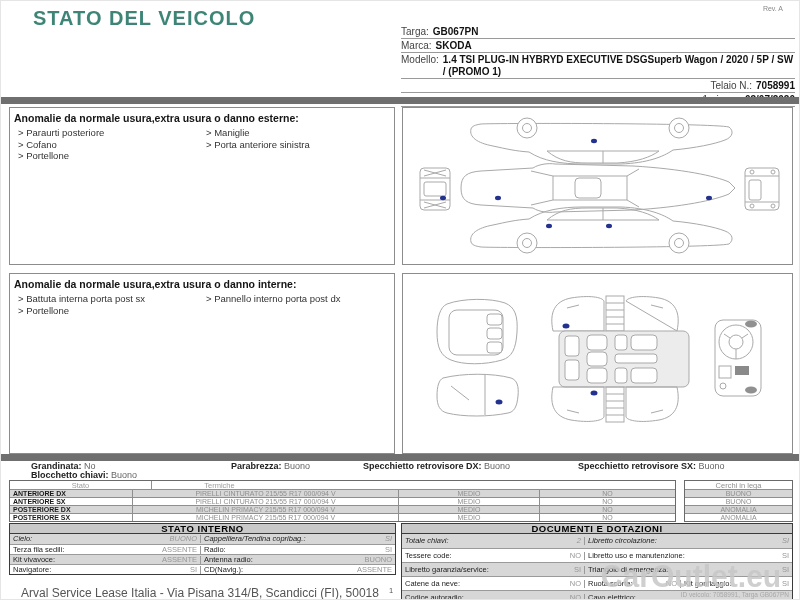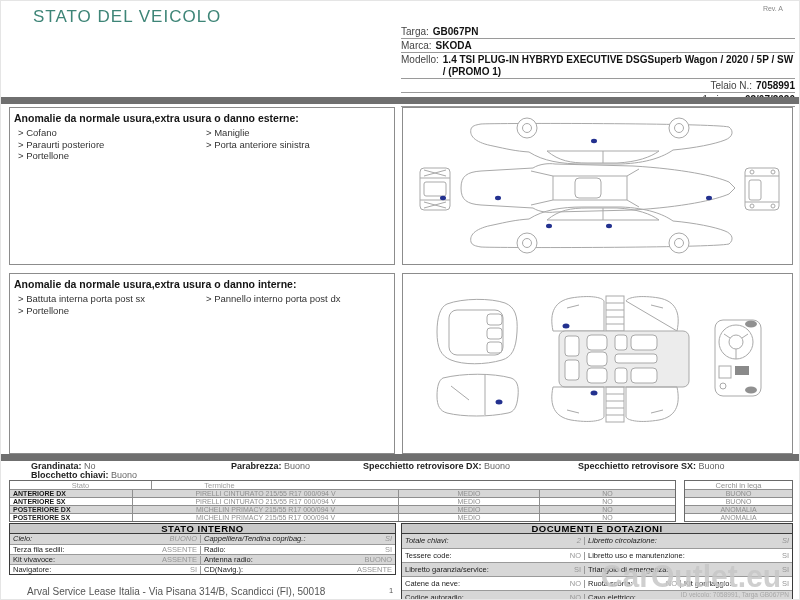--- a/index.html
+++ b/index.html
@@ -3,21 +3,21 @@
 <meta charset="utf-8">
 <style>
   * { margin:0; padding:0; box-sizing:border-box; }
   html,body { background:#fff; }
   .page {
     position:relative; width:800px; height:600px; background:#fff;
     font-family:"Liberation Sans", sans-serif; color:#222; overflow:hidden;
     border:1px solid #e5e5e5;
   }
   
-  .doc-title { position:absolute; left:32px; top:6px; font-size:17px; font-weight:normal;
+  .doc-title { position:absolute; left:32px; top:6px; font-size:20px; font-weight:bold;
     letter-spacing:1px; color:#3e8577; }
   .rev { position:absolute; right:16px; top:4px; font-size:7px; color:#888; }
   .kv-col { position:absolute; font-size:10px; }
   .kv-left { left:30px; top:24px; width:365px; }
   .kv-right { left:400px; top:24px; width:394px; }
   .kv-row { display:flex; flex-wrap:wrap; align-items:flex-start; border-bottom:1px solid #9a9a9a;
     min-height:13px; line-height:12px; padding-top:1px; }
   .kv-row .lab { color:#444; margin-right:4px; white-space:nowrap; }
   .kv-row .val { font-weight:bold; color:#111; }
   .kv-row .val2 { font-weight:bold; color:#111; margin-left:52px; }
@@ -71,21 +71,21 @@
   .si .brow { height:10px; } .dd .brow { height:14px; }
   .bl { color:#1c1c1c; padding:0 3px; white-space:nowrap; overflow:hidden; }
   .bv { color:#979797; text-align:right; padding:0 3px; white-space:nowrap; }
   .si .bl1 { width:118px; } .si .bv1 { width:72px; }
   .si .bl2 { width:133px; border-left:1px solid #9a9a9a; } .si .bv2 { width:62px; }
   .dd .bl1 { width:112px; } .dd .bv1 { width:70px; }
   .dd .bl2 { width:132px; border-left:1px solid #9a9a9a; } .dd .bv2 { width:76px; }
   .dd .bl3 { width:70px; border-left:1px solid #9a9a9a; } .dd .bv3 { width:26px; }
   .dd .bl4 { width:74px; border-left:1px solid #9a9a9a; } .dd .bv4 { width:38px; }
   
-  .footer-address { position:absolute; left:26px; top:585px; font-size:10px; color:#555; }
+  .footer-address { position:absolute; left:20px; top:585px; font-size:12px; color:#555; }
   .footer-page { position:absolute; left:388px; top:585px; font-size:7.5px; color:#555; }
   .watermark { position:absolute; left:597px; top:558px; font-size:31px; font-weight:bold;
     color:#c7c7c7; opacity:0.85; letter-spacing:0px; transform:scaleX(0.97); z-index:5; }
   .id-text { position:absolute; right:10px; top:590px; font-size:6.5px; color:#a7a7a7; z-index:6; }
 </style>
 </head>
 <body>
 
 <div class="page">
 
@@ -115,22 +115,22 @@
       <span class="val">03/07/2020</span>
     </div>
   </div>
 
   <div class="band band1"></div>
 
   <div class="sec-box sec-text-ext">
     <div class="sec-title">Anomalie da normale usura,extra usura o danno esterne:</div>
     <div class="sec-cols">
       <div class="sec-col">
+        <div>&gt; Paraurti posteriore</div>
         <div>&gt; Cofano</div>
-        <div>&gt; Paraurti posteriore</div>
         <div>&gt; Portellone</div>
       </div>
       <div class="sec-col">
         <div>&gt; Maniglie</div>
         <div>&gt; Porta anteriore sinistra</div>
       </div>
     </div>
   </div>
 
   <div class="sec-box sec-diag-ext">

